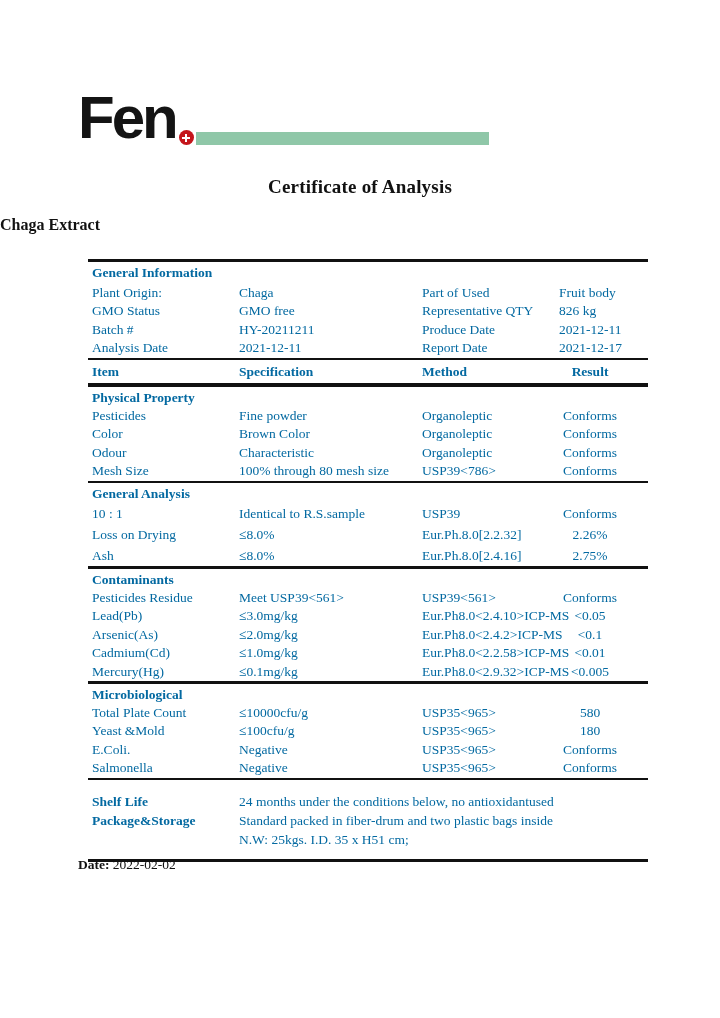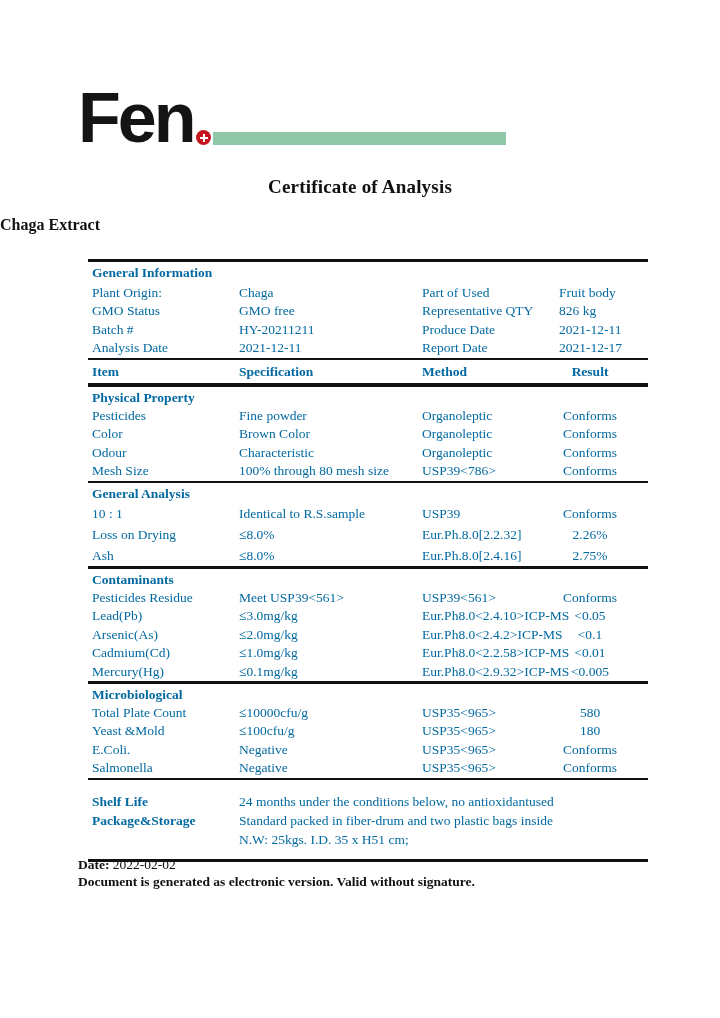--- a/index.html
+++ b/index.html
@@ -10,21 +10,21 @@
   }
   .page{
     position:relative;width:720px;height:1018px;background:#ffffff;
     overflow:hidden;color:#111;
   }
 
   
   .logo-row{position:absolute;left:78px;top:90px;display:flex;align-items:flex-end;}
   .logo-text{
     font-family:"Liberation Sans","DejaVu Sans",sans-serif;
-    font-weight:bold;font-size:70px;line-height:56px;letter-spacing:-3px;color:#141414;
+    font-weight:bold;font-size:60px;line-height:56px;letter-spacing:-3px;color:#141414;
   }
   .brand-dot{
     width:15px;height:15px;border-radius:50%;background:#c4161c;
     position:relative;margin:0 2px 1px 3px;flex:none;
   }
   .brand-dot::before,.brand-dot::after{content:"";position:absolute;background:#fff;left:50%;top:50%;}
   .brand-dot::before{width:8px;height:2px;transform:translate(-50%,-50%);}
   .brand-dot::after{width:2px;height:8px;transform:translate(-50%,-50%);}
   .brand-bar{width:293px;height:13px;background:#8fc7a8;margin-bottom:1px;flex:none;}
 
@@ -256,16 +256,15 @@
     </div>
 
     <div class="rule r3"></div>
   </div>
 
   <div class="footer">
     <div class="date-line">
       <span>Date:</span>
       <span class="val">2022-02-02</span>
     </div>
-    <div>Document is generated as electronic version. Valid without signature.</div>
   </div>
 
 </div>
 
 </body></html>

